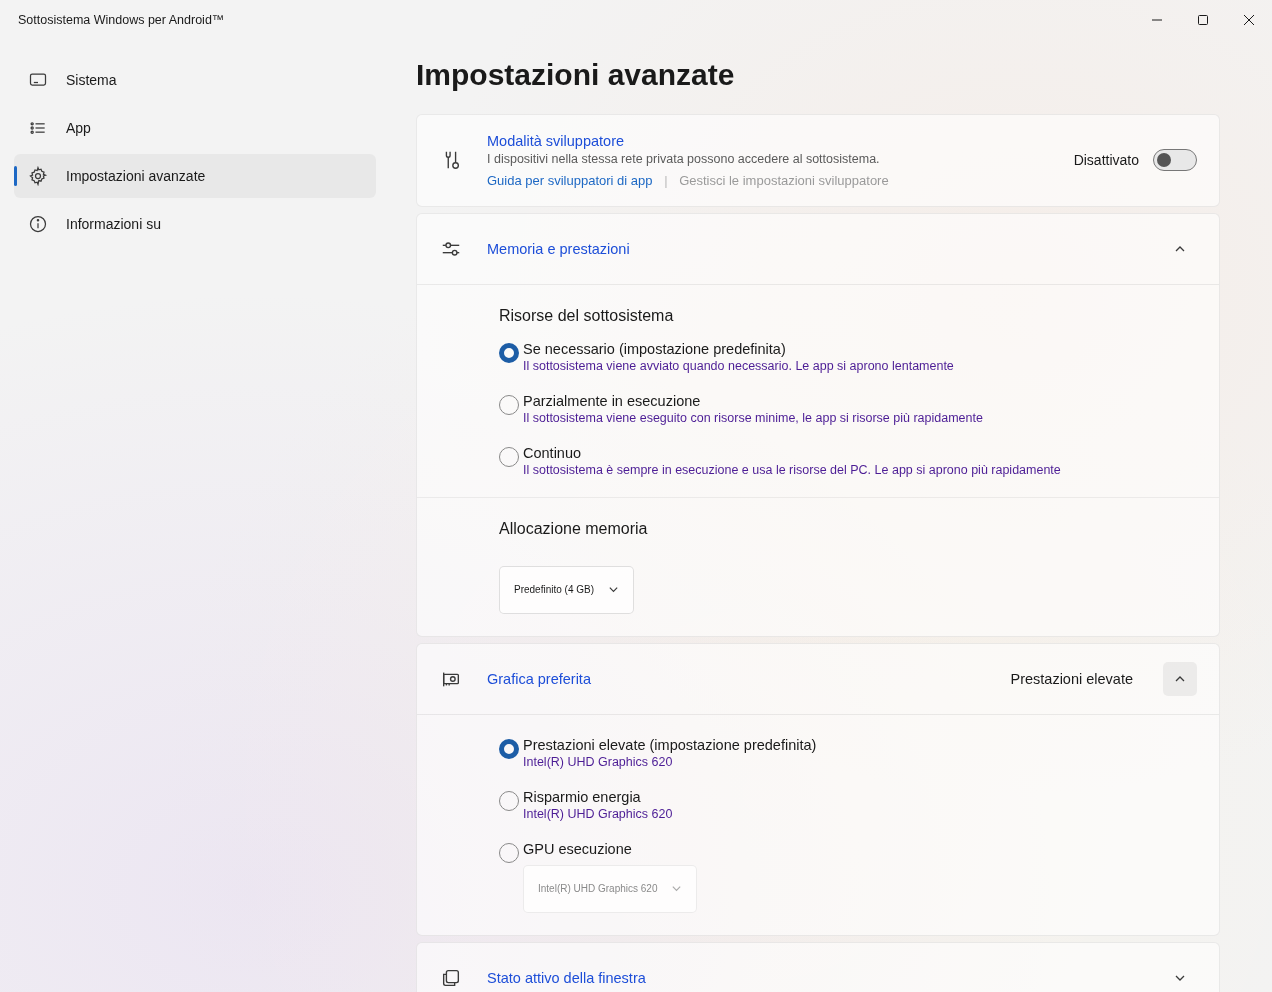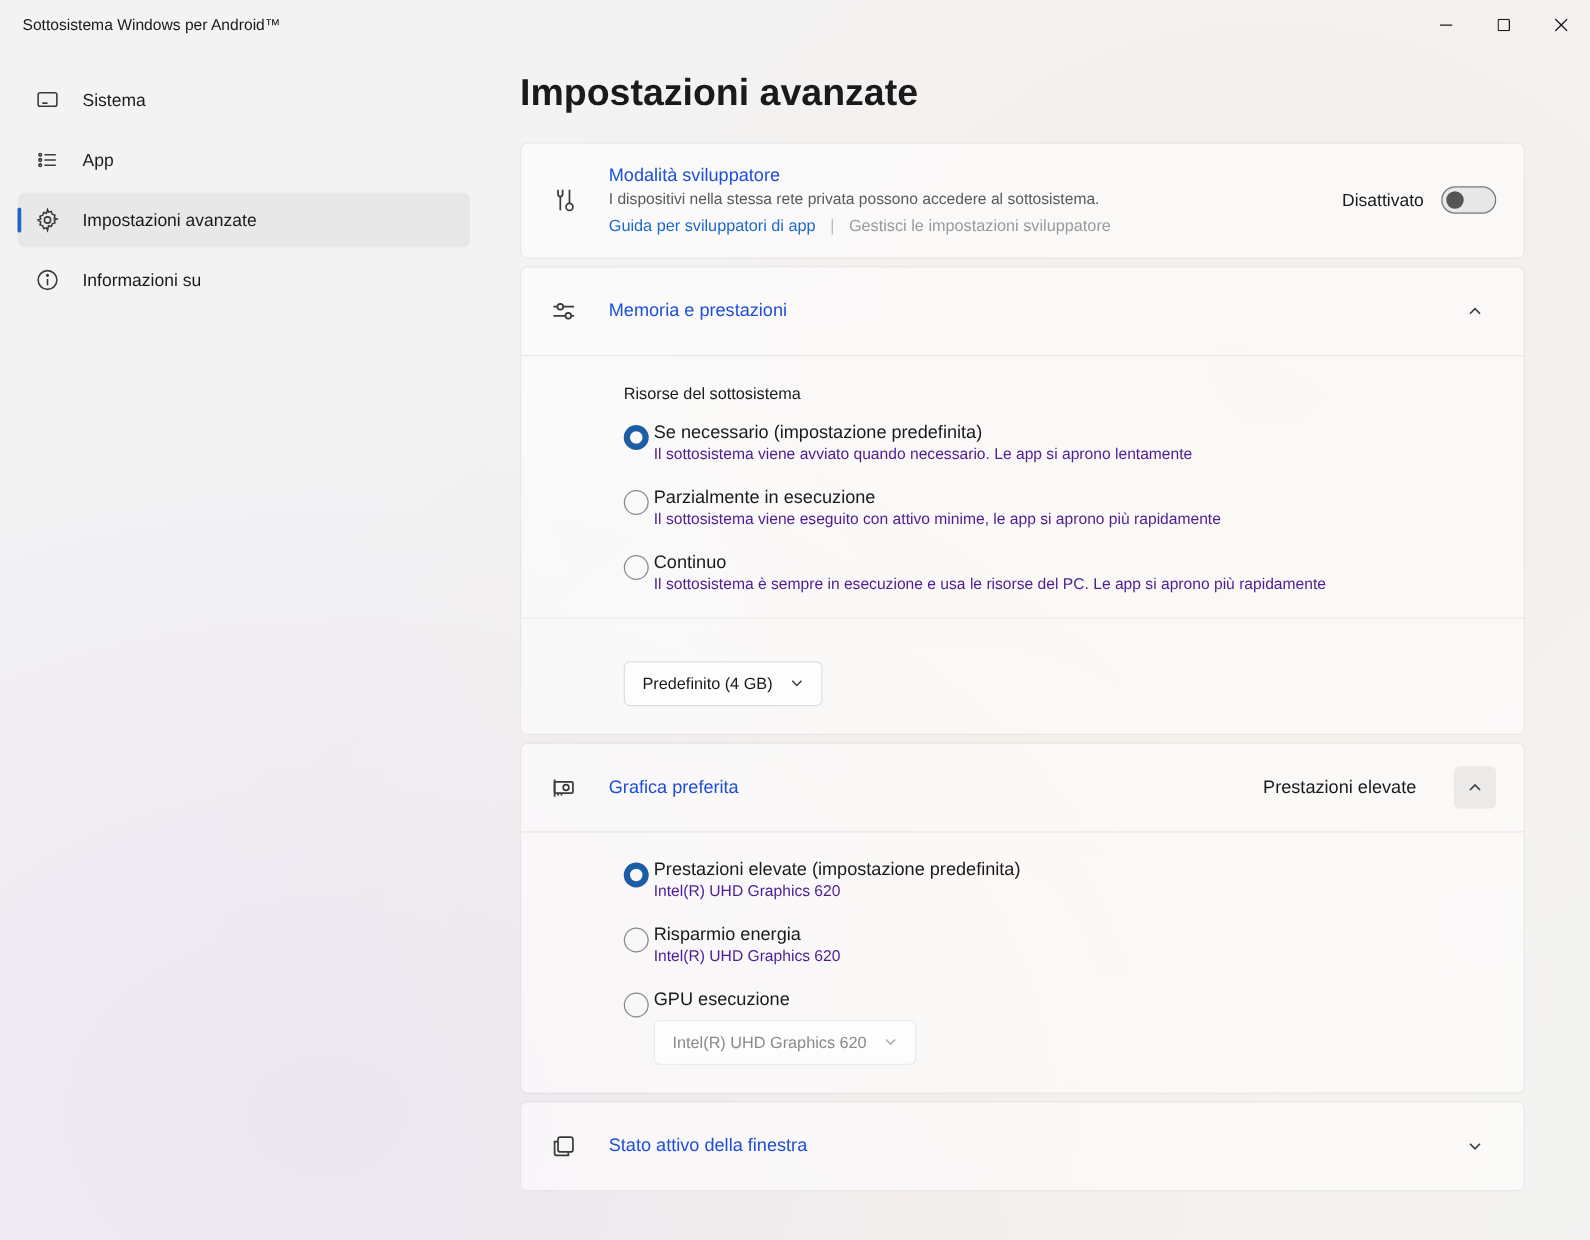--- a/index.html
+++ b/index.html
@@ -113,21 +113,21 @@
   .expand-btn {
     width: 34px; height: 34px;
     display: flex; align-items: center; justify-content: center;
     border-radius: 5px;
   }
   .expand-btn.highlighted { background: rgba(0,0,0,0.06); }
   .card-body {
     border-top: 1px solid rgba(0,0,0,0.07);
     padding: 22px 22px 22px 82px;
   }
-  .sub-title { font-size: 13px; margin-bottom: 16px; }
+  .sub-title { font-size: 16px; margin-bottom: 16px; }
   .radio-row { display: flex; gap: 4px; margin-bottom: 20px; align-items: flex-start; }
   .radio-row:last-child { margin-bottom: 0; }
   .radio {
     width: 20px; height: 20px;
     border-radius: 50%;
     border: 1px solid #888;
     flex: 0 0 20px;
     margin-top: 2px;
     position: relative;
   }
@@ -136,26 +136,26 @@
   .radio-desc { font-size: 12.5px; color: #4c1d95; margin-top: 2px; }
   .card-body-section2 {
     border-top: 1px solid rgba(0,0,0,0.06);
     margin: 20px -22px -22px -82px;
     padding: 22px 22px 22px 82px;
   }
   .dropdown {
     display: inline-flex;
     align-items: center;
     gap: 14px;
-    height: 36px;
+    height: 48px;
     padding: 0 14px;
     border: 1px solid rgba(0,0,0,0.12);
     border-radius: 5px;
     background: rgba(255,255,255,0.7);
-    font-size: 13px;
+    font-size: 10px;
     margin-top: 12px;
   }
   .dropdown.disabled { color: #8a8a8a; border-color: rgba(0,0,0,0.07); }
   .right-value { font-size: 14.5px; margin-right: 6px; }
 </style>
 </head>
 <body>
 
 <div class="titlebar">
   <div class="titlebar-title">Sottosistema Windows per Android™</div>
@@ -279,32 +279,33 @@
           <div class="radio checked"></div>
           <div>
             <div class="radio-label">Se necessario (impostazione predefinita)</div>
             <div class="radio-desc">Il sottosistema viene avviato quando necessario. Le app si aprono lentamente</div>
           </div>
         </div>
         <div class="radio-row">
           <div class="radio"></div>
           <div>
             <div class="radio-label">Parzialmente in esecuzione</div>
-            <div class="radio-desc">Il sottosistema viene eseguito con attivo minime, le app si aprono più rapidamente</div>
+            <div class="radio-desc">Il sottosistema viene eseguito con risorse minime, le app si risorse più rapidamente</div>
           </div>
         </div>
         <div class="radio-row">
           <div class="radio"></div>
           <div>
             <div class="radio-label">Continuo</div>
             <div class="radio-desc">Il sottosistema è sempre in esecuzione e usa le risorse del PC. Le app si aprono più rapidamente</div>
           </div>
         </div>
 
         <div class="card-body-section2">
+          <div class="sub-title">Allocazione memoria</div>
           <div class="dropdown">
             <span>Predefinito (4 GB)</span>
             <svg width="11" height="11" viewBox="0 0 12 12" fill="none">
                 <path d="M2 4 L6 8 L10 4" stroke="#3a3a3a" stroke-width="1.3"></path>
               </svg>
           </div>
         </div>
       </div>
     </div>
 

